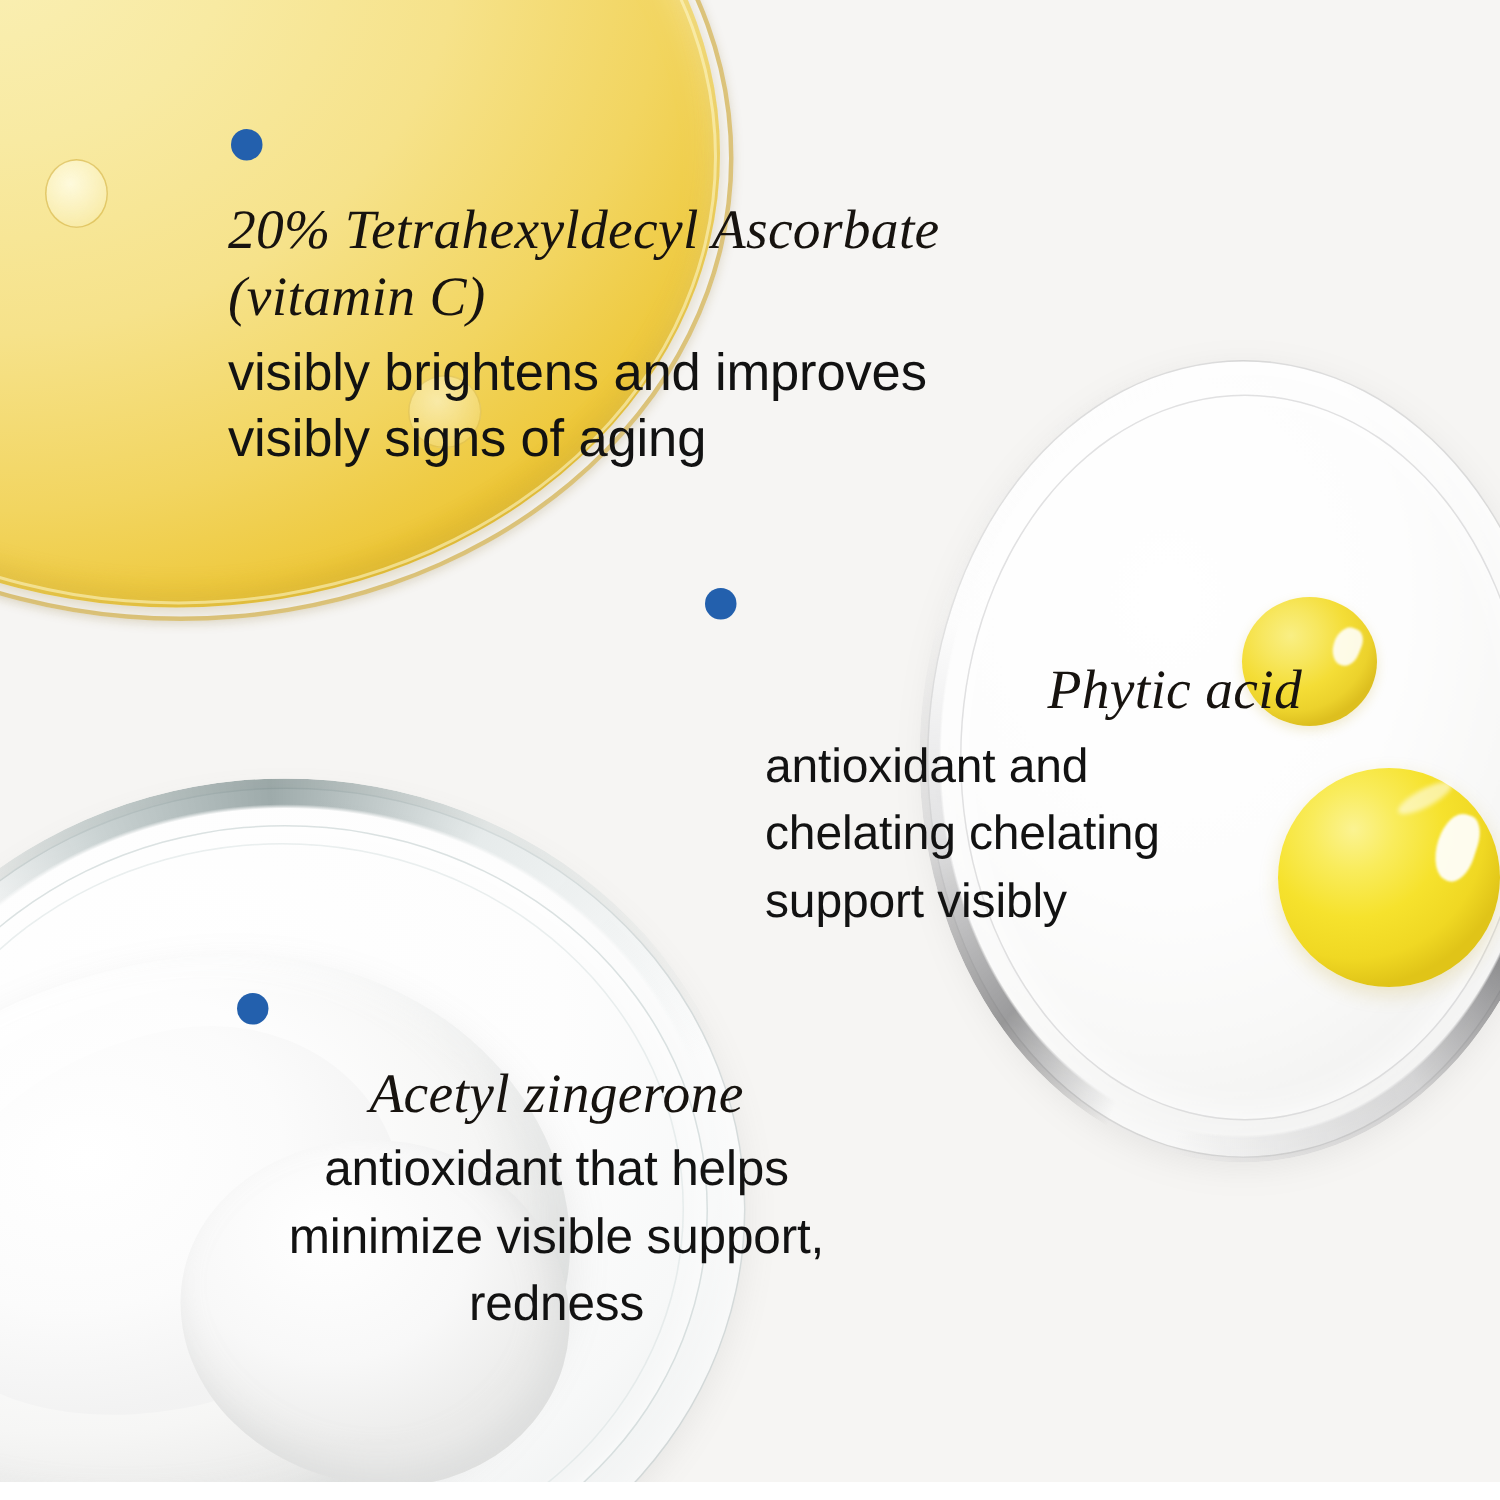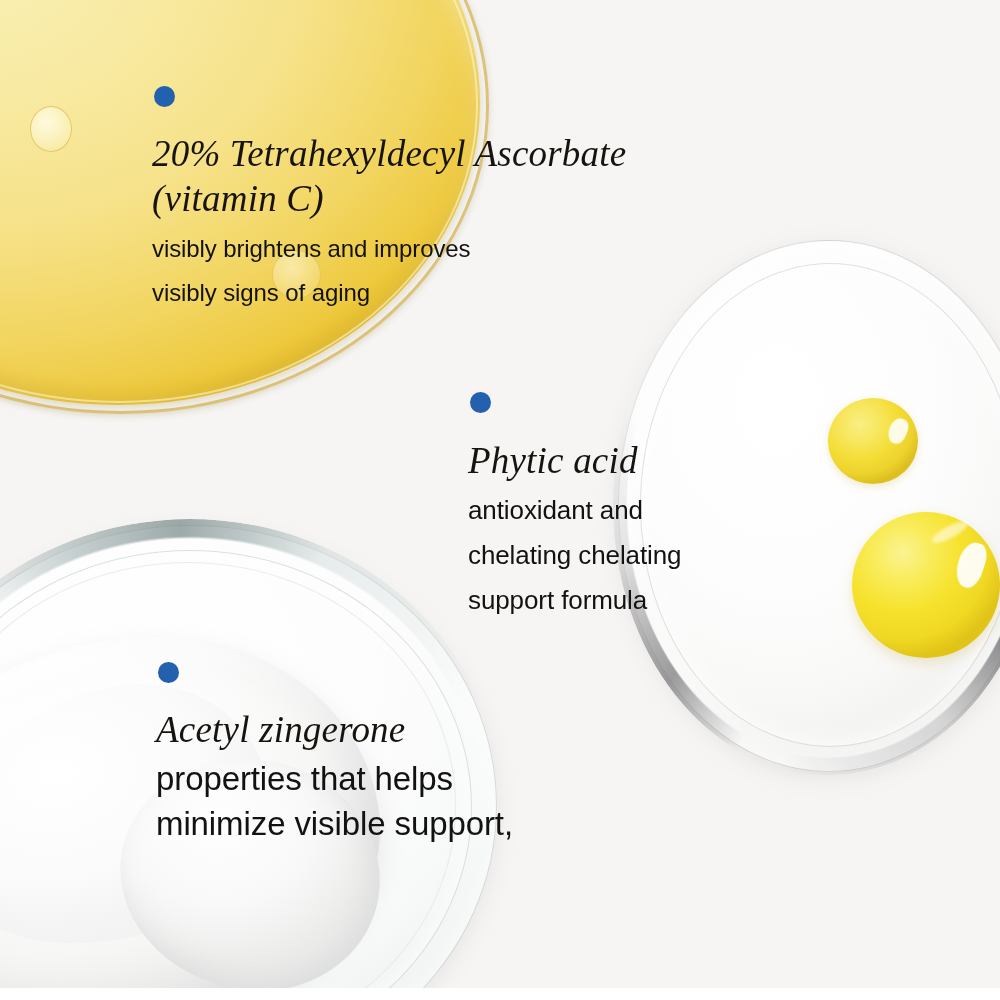--- a/index.html
+++ b/index.html
@@ -310,35 +310,35 @@
     letter-spacing: -0.1px;
   }
 
   
   #block-vitamin-c { left: 152px; top: 86px; width: 560px; }
   #block-vitamin-c .bullet-dot { margin-left: 2px; }
   #block-vitamin-c .ingredient-name {
     font-size: 37px; line-height: 45px; margin-top: 24px;
   }
   #block-vitamin-c .ingredient-desc {
-    font-size: 24px; line-height: 44px; margin-top: 6px;
+    font-size: 35px; line-height: 44px; margin-top: 6px;
   }
 
   
   #block-phytic-acid { left: 468px; top: 392px; width: 400px; }
   #block-phytic-acid .bullet-dot { margin-left: 2px; }
   #block-phytic-acid .ingredient-name {
-    font-size: 37px; line-height: 44px; margin-top: 26px;
+    font-size: 37px; line-height: 44px; margin-top: 26px; text-align: right;
   }
   #block-phytic-acid .ingredient-desc {
-    font-size: 26px; line-height: 45px; margin-top: 5px;
-  }
-
-  
-  #block-acetyl-zingerone { left: 156px; top: 662px; width: 430px; }
+    font-size: 32px; line-height: 45px; margin-top: 5px; margin-left: 42px;
+  }
+
+  
+  #block-acetyl-zingerone { left: 156px; top: 662px; width: 430px; text-align: center; }
   #block-acetyl-zingerone .bullet-dot { margin-left: 2px; }
   #block-acetyl-zingerone .ingredient-name {
     font-size: 37px; line-height: 44px; margin-top: 25px;
   }
   #block-acetyl-zingerone .ingredient-desc {
     font-size: 33px; line-height: 45px; margin-top: 4px;
   }
 
   .ingredient-desc .ln { display: block; white-space: pre; }
 </style>
@@ -385,29 +385,30 @@
     </div>
 
     <div class="bullet-block" id="block-phytic-acid">
       <span class="bullet-dot" style="background: rgb(35, 96, 173);"></span>
       <div class="ingredient-name">
         <span class="ln">Phytic acid</span>
       </div>
       <div class="ingredient-desc">
         <span class="ln">antioxidant and</span>
         <span class="ln">chelating chelating</span>
-        <span class="ln">support formula</span>
+        <span class="ln">support visibly</span>
       </div>
     </div>
 
     <div class="bullet-block" id="block-acetyl-zingerone">
       <span class="bullet-dot" style="background: rgb(35, 96, 173);"></span>
       <div class="ingredient-name">
         <span class="ln">Acetyl zingerone</span>
       </div>
       <div class="ingredient-desc">
-        <span class="ln">properties that helps</span>
+        <span class="ln">antioxidant that helps</span>
         <span class="ln">minimize visible support,</span>
+        <span class="ln">redness</span>
       </div>
     </div>
 
   </div>
 </div>
 
 </body></html>

